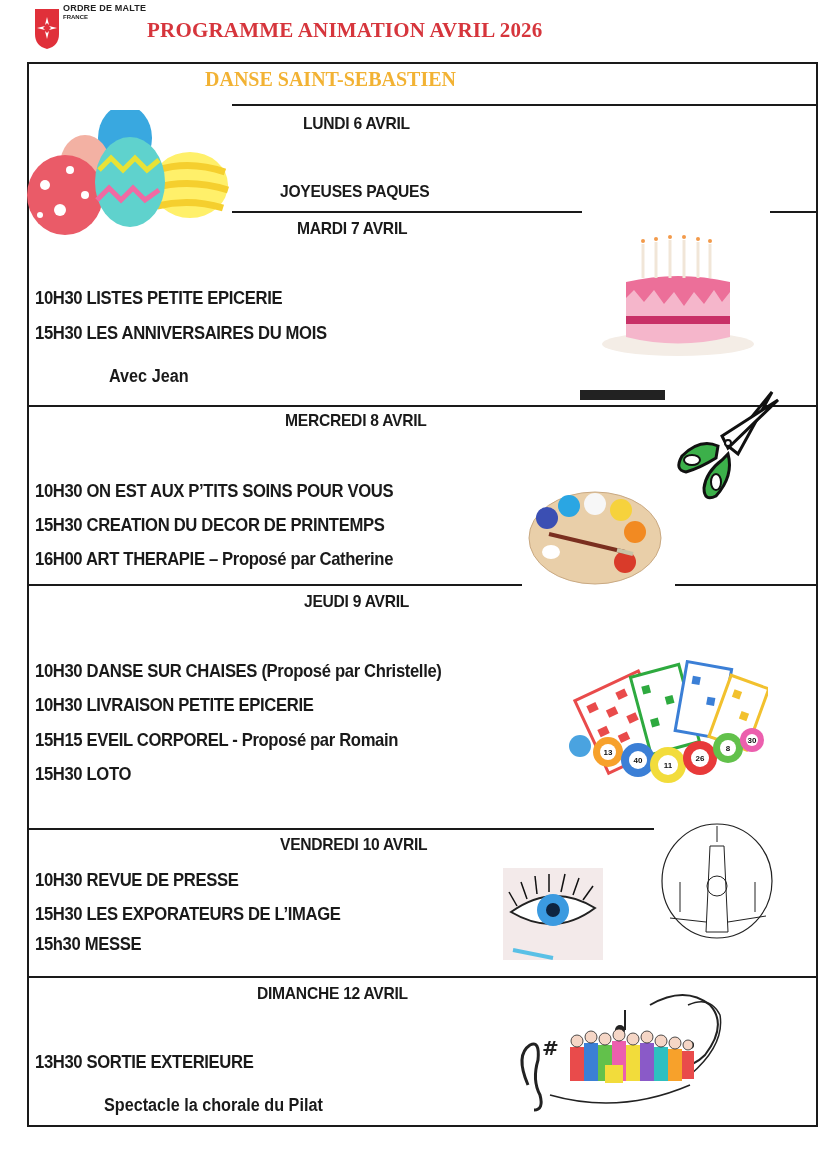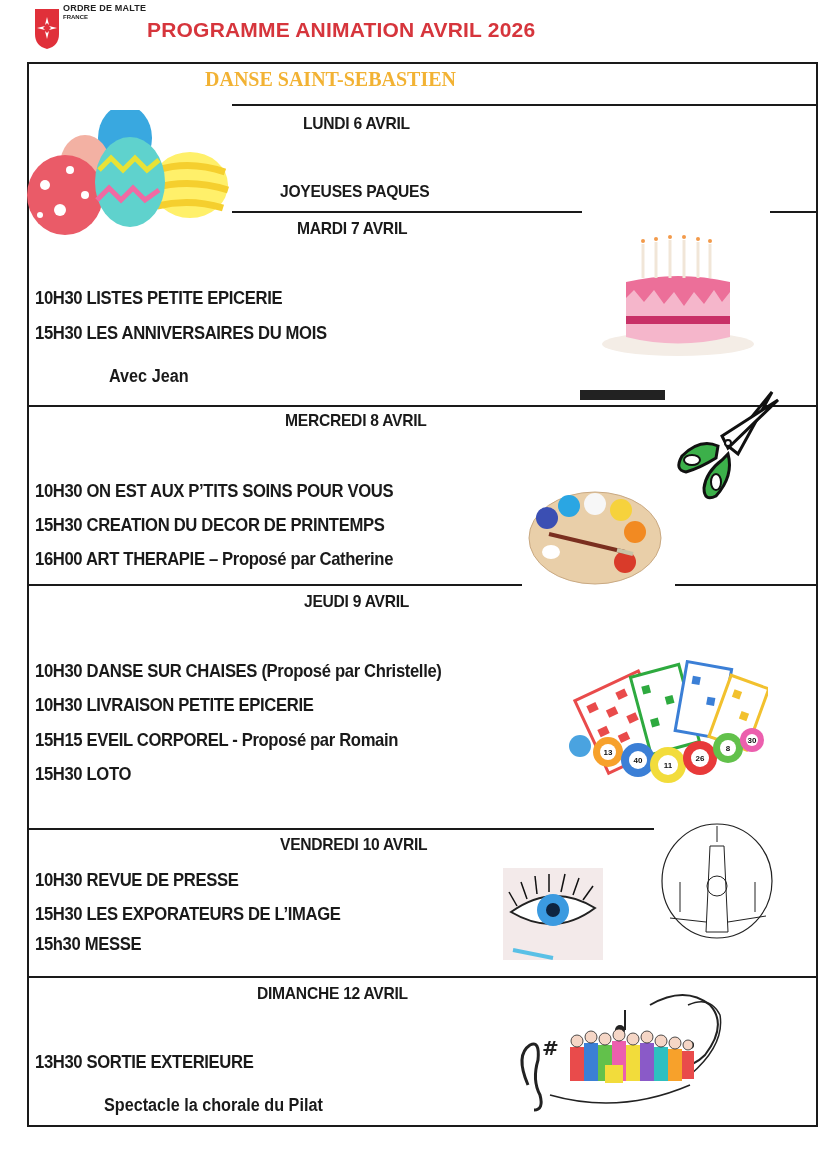--- a/index.html
+++ b/index.html
@@ -1,21 +1,21 @@
 <!DOCTYPE html>
 <html><head>
 <meta charset="utf-8">
 <style>
   html, body { margin: 0; padding: 0; background: #ffffff; }
   body { width: 827px; height: 1169px; position: relative; overflow: hidden; font-family: "Liberation Sans", "DejaVu Sans", sans-serif; color: #1a1a1a; }
   .abs { position: absolute; }
   .logo-shield { left: 34px; top: 8px; width: 26px; height: 42px; }
   .org-name { left: 63px; top: 4px; font-size: 9px; font-weight: bold; line-height: 9px; color: #222; letter-spacing: 0.2px; text-align: center; }
   .org-sub { left: 63px; top: 14px; font-size: 6px; font-weight: bold; color: #222; }
-  .title { left: 147px; top: 18px; font-family: Liberation Sans, sans-serif; font-weight: bold; font-size: 21px; color: #d6353c; letter-spacing: 0.2px; }
+  .title { left: 147px; top: 18px; font-family: Liberation Serif, serif; font-weight: bold; font-size: 21px; color: #d6353c; letter-spacing: 0.2px; }
   .house { left: 205px; top: 68px; font-family: "Liberation Serif", "DejaVu Serif", serif; font-weight: bold; font-size: 20px; color: #f2b233; }
   .line { position: absolute; background: #1a1a1a; }
   .hline { height: 2px; }
   .vline { width: 2px; }
   .day { position: absolute; font-weight: bold; font-size: 17px; white-space: nowrap; letter-spacing: -0.3px; transform: scaleX(0.92); transform-origin: left center; }
   .act { position: absolute; font-weight: bold; font-size: 18.5px; white-space: nowrap; letter-spacing: -0.4px; transform: scaleX(0.9); transform-origin: left center; }
   .note { position: absolute; font-weight: bold; font-size: 18px; white-space: nowrap; transform: scaleX(0.9); transform-origin: left center; }
   .illus { position: absolute; }
 </style>
 </head>

